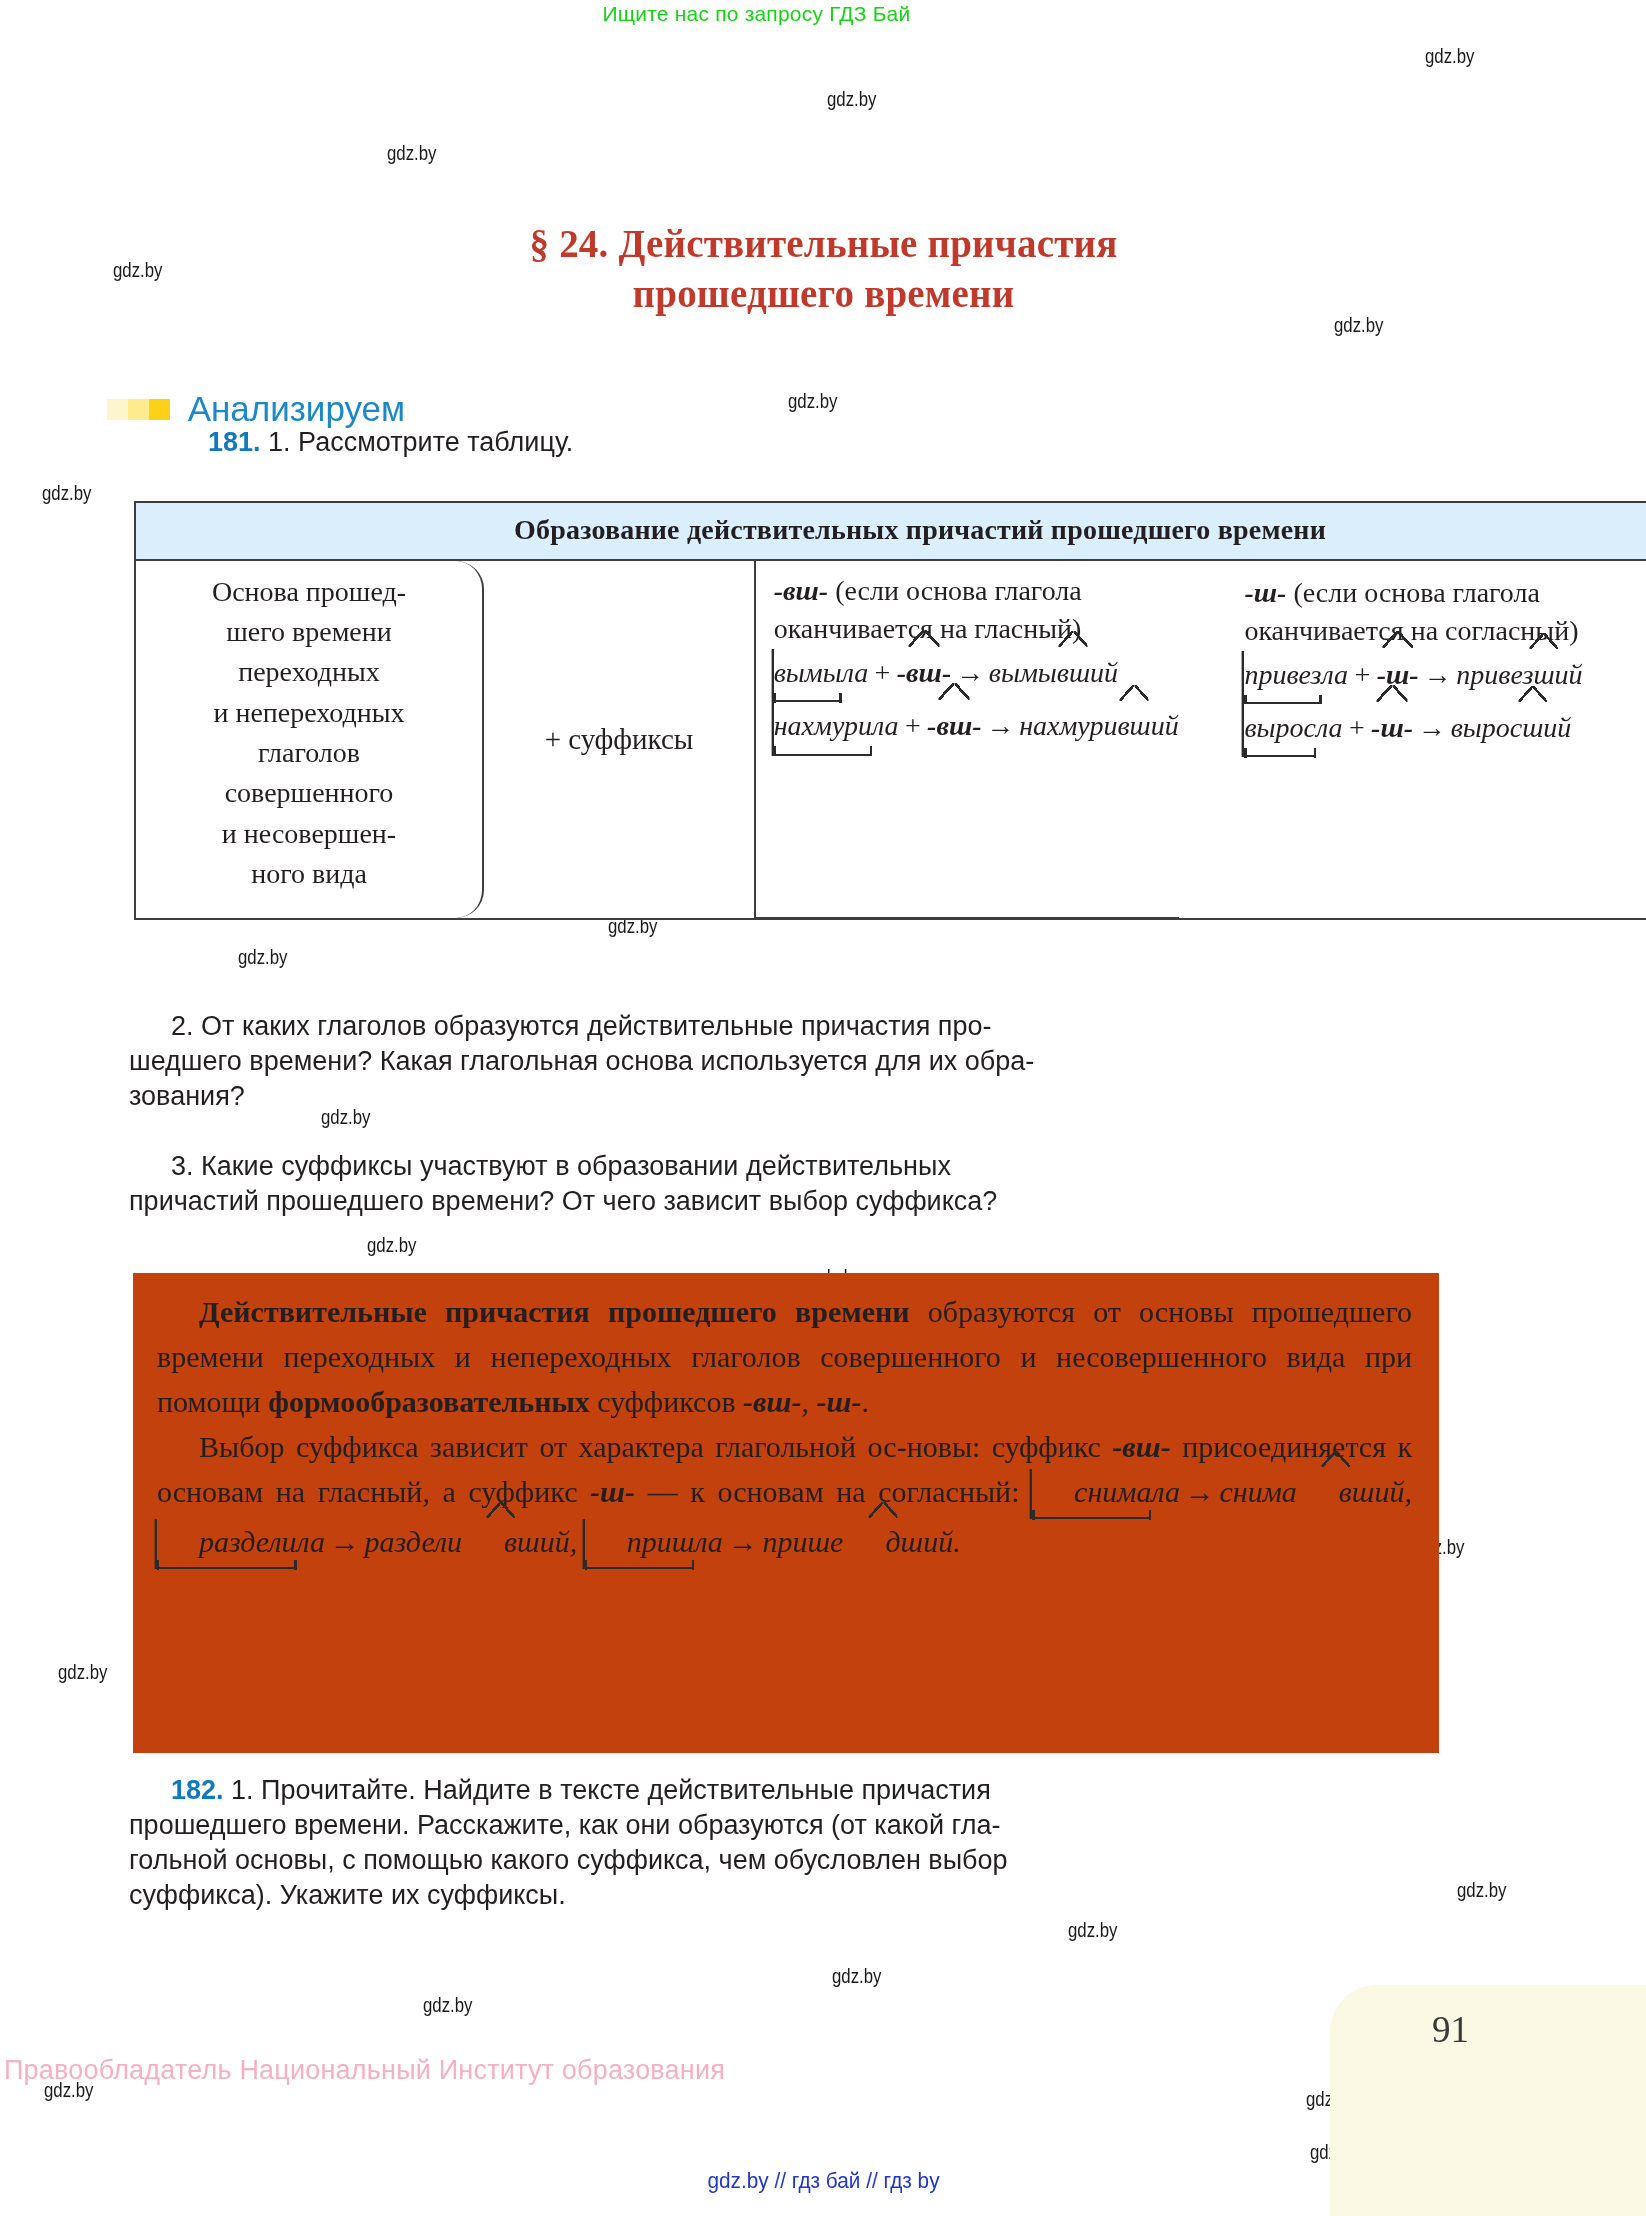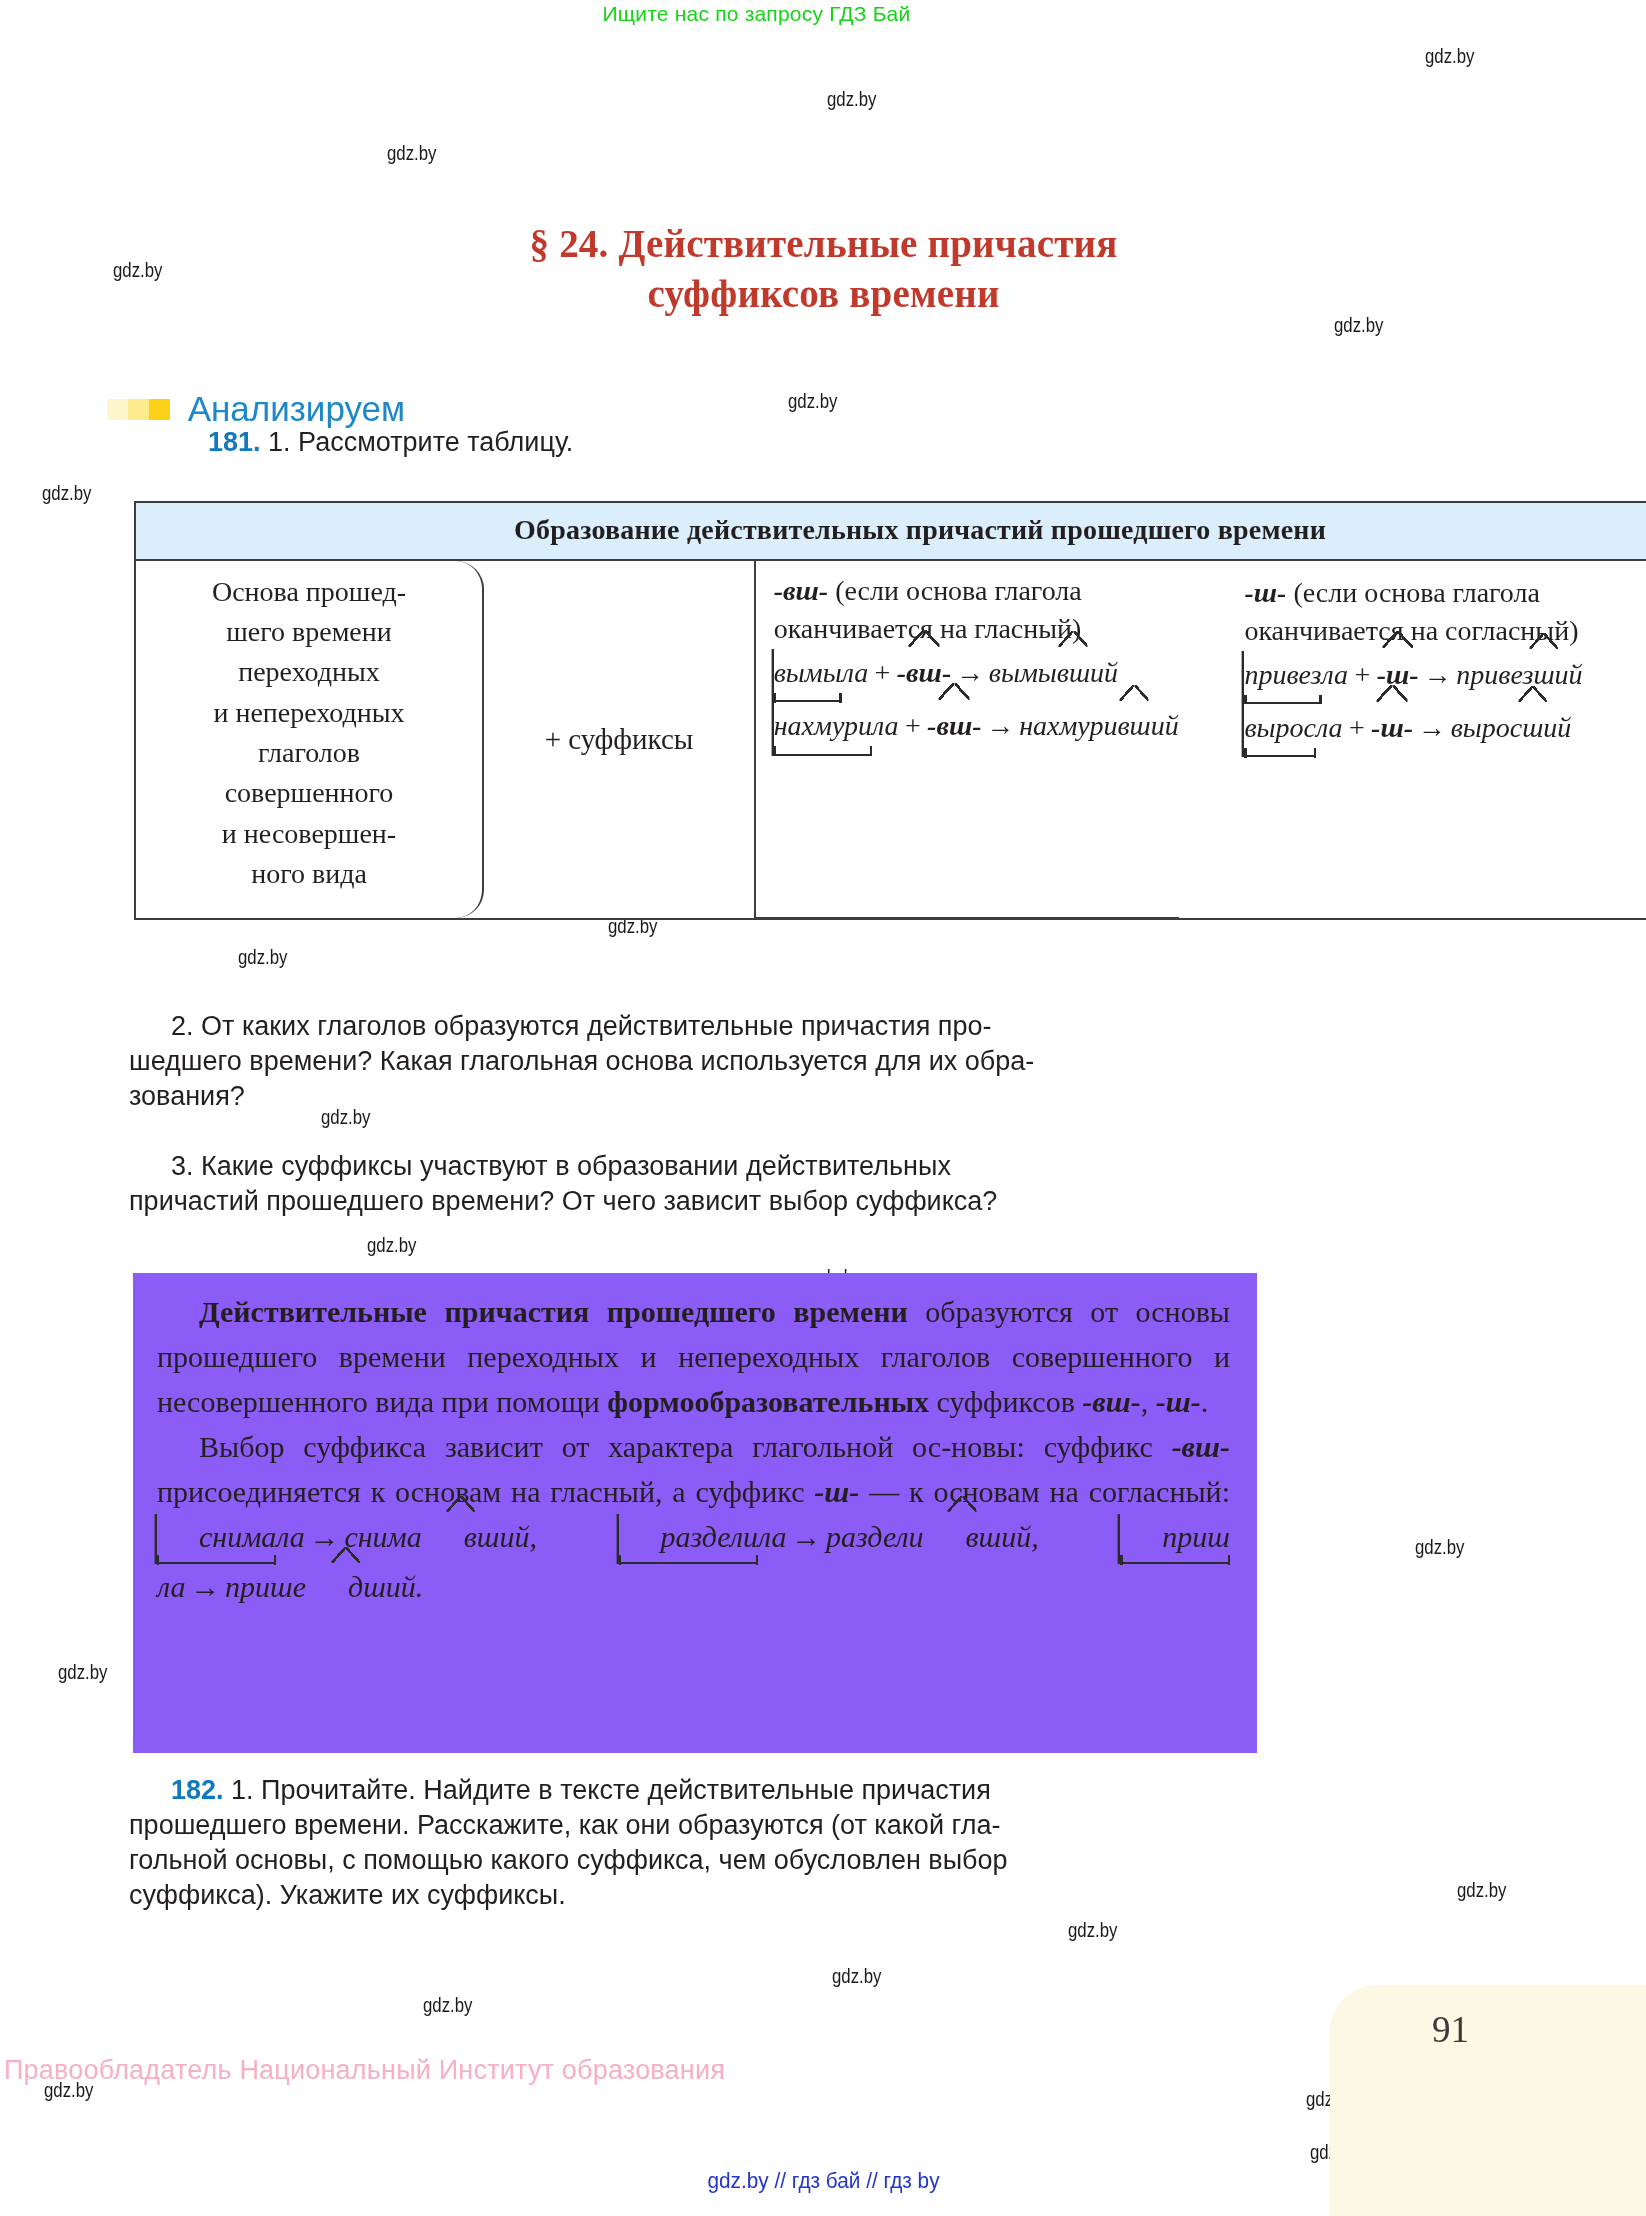--- a/index.html
+++ b/index.html
@@ -126,22 +126,22 @@
   
   .para{
     position:absolute;left:129px;width:1330px;
     font-family:"Liberation Sans", sans-serif;font-size:27px;
     line-height:1.30;color:#231f20;text-align:justify;
   }
   .para .ind{display:inline-block;width:42px;}
 
   
   .rulebox{
-    position:absolute;left:133px;top:1273px;width:1124px;height:480px;
-    background:#8b5cf6;box-sizing:border-box;padding:16px 27px 14px 24px;
+    position:absolute;left:133px;top:1273px;width:1306px;height:480px;
+    background:#c2410c;box-sizing:border-box;padding:16px 27px 14px 24px;
   }
   .rulebox p{
     margin:0;font-family:"Liberation Serif", serif;font-size:30px;
     line-height:1.50;color:#231f20;text-align:justify;text-indent:42px;
   }
   .rulebox p.p2{text-indent:42px;}
   .rulebox b{font-weight:bold;}
   .rulebox i{font-style:italic;}
   .rulebox .sfx{font-style:italic;font-weight:bold;}
 
@@ -196,21 +196,21 @@
       <span class="wm" style="left: 1068px; top: 1918px; font-size: 21px;">gdz.by</span>
       <span class="wm" style="left: 832px; top: 1964px; font-size: 21px;">gdz.by</span>
       <span class="wm" style="left: 423px; top: 1993px; font-size: 21px;">gdz.by</span>
       <span class="wm" style="left: 44px; top: 2078px; font-size: 21px;">gdz.by</span>
       <span class="wm" style="left: 1306px; top: 2087px; font-size: 21px;">gdz.by</span>
       <span class="wm" style="left: 1310px; top: 2140px; font-size: 21px;">gdz.by</span>
     </div>
 
   <div class="title">
     <span>§ 24. Действительные причастия</span>
-    <span class="l2">суффиксов времени</span>
+    <span class="l2">прошедшего времени</span>
   </div>
 
   <div class="rubric">
     <span class="sq sq1"></span>
     <span class="sq sq2"></span>
     <span class="sq sq3"></span>
     <span class="rubric-label">Анализируем</span>
   </div>
 
   <div class="ex-line">

